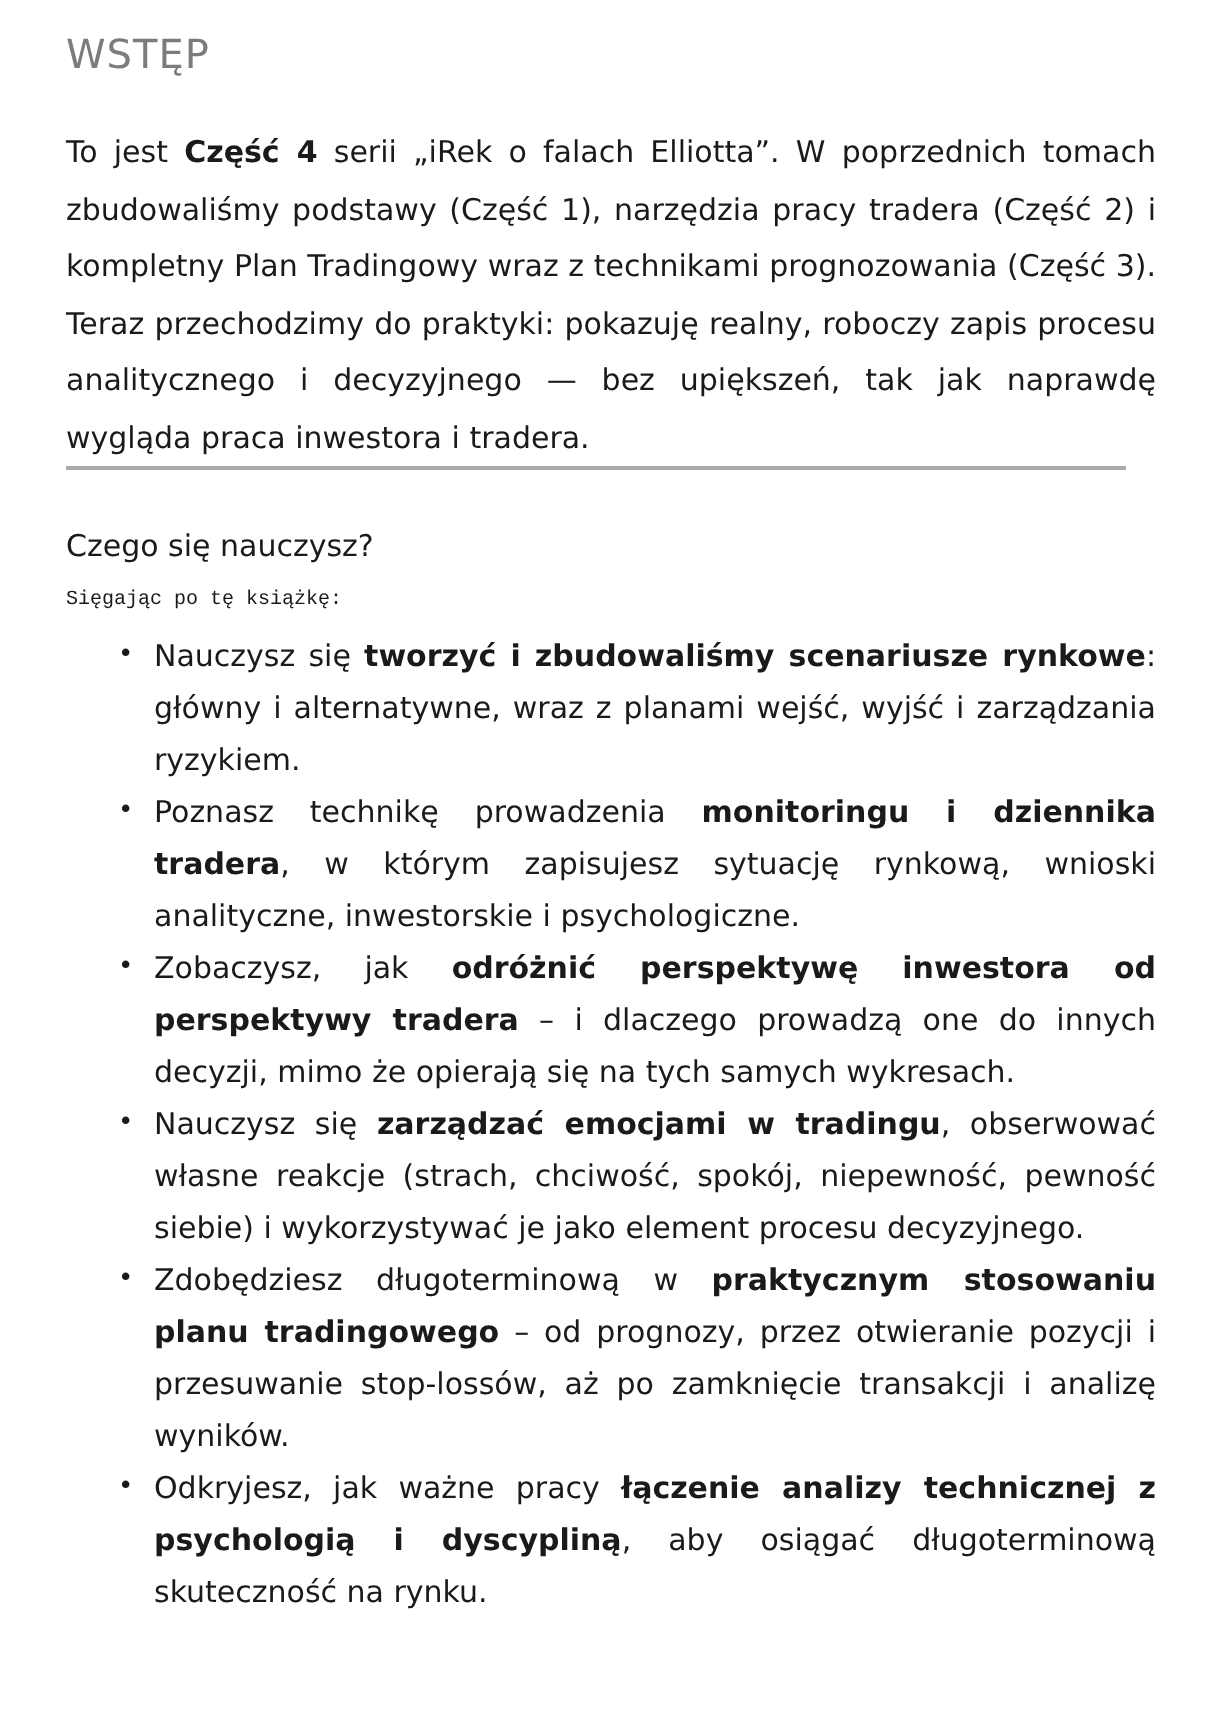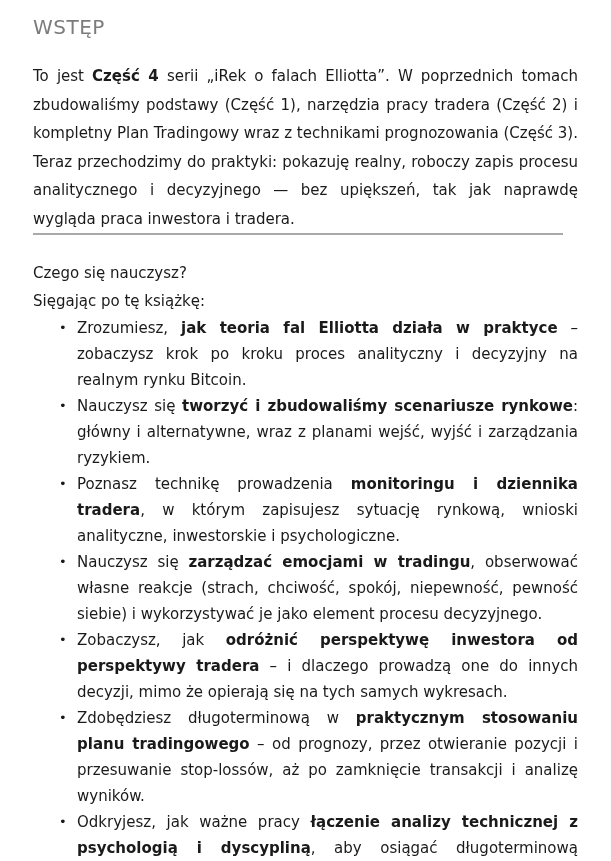--- a/index.html
+++ b/index.html
@@ -43,23 +43,24 @@
   }
   .rule-top { margin-top: 9px; }
   .section-heading {
     margin-top: 24px;
     font-size: 15px;
     line-height: 28px;
     font-weight: normal;
     color: var(--body);
   }
   .section-subheading {
-    font-size: 15px;
+    font-size: 10px;
     line-height: 28px;
     color: var(--body);
+    font-family: Liberation Mono, monospace;
   }
   ul.learning-list {
     list-style: none;
     margin: 0;
     padding: 0;
   }
   ul.learning-list li {
     position: relative;
     padding-left: 44px;
     font-size: 15px;
@@ -87,22 +88,21 @@
 
   <p class="intro"><span>To jest </span><b>Część 4</b><span> serii „iRek o falach Elliotta”. W poprzednich tomach zbudowaliśmy podstawy (Część 1), narzędzia pracy tradera (Część 2) i kompletny Plan Tradingowy wraz z technikami prognozowania (Część 3). Teraz przechodzimy do praktyki: pokazuję realny, roboczy zapis procesu analitycznego i decyzyjnego — bez upiększeń, tak jak naprawdę wygląda praca inwestora i tradera.</span></p>
 
   <hr class="rule rule-top">
 
   <h2 class="section-heading">Czego się nauczysz?</h2>
 
   <p class="section-subheading">Sięgając po tę książkę:</p>
 
   <ul class="learning-list">
-      <li><span>Zrozumiesz, </span><b>jak teoria fal Elliotta działa w praktyce</b><span> – zobaczysz krok po kroku proces analityczny i decyzyjny na realnym rynku Bitcoin.</span></li>
       <li><span>Nauczysz się </span><b>tworzyć i zbudowaliśmy scenariusze rynkowe</b><span>: główny i alternatywne, wraz z planami wejść, wyjść i zarządzania ryzykiem.</span></li>
       <li><span>Poznasz technikę prowadzenia </span><b>monitoringu i dziennika tradera</b><span>, w którym zapisujesz sytuację rynkową, wnioski analityczne, inwestorskie i psychologiczne.</span></li>
+      <li><span>Zobaczysz, jak </span><b>odróżnić perspektywę inwestora od perspektywy tradera</b><span> – i dlaczego prowadzą one do innych decyzji, mimo że opierają się na tych samych wykresach.</span></li>
       <li><span>Nauczysz się </span><b>zarządzać emocjami w tradingu</b><span>, obserwować własne reakcje (strach, chciwość, spokój, niepewność, pewność siebie) i wykorzystywać je jako element procesu decyzyjnego.</span></li>
-      <li><span>Zobaczysz, jak </span><b>odróżnić perspektywę inwestora od perspektywy tradera</b><span> – i dlaczego prowadzą one do innych decyzji, mimo że opierają się na tych samych wykresach.</span></li>
       <li><span>Zdobędziesz długoterminową w </span><b>praktycznym stosowaniu planu tradingowego</b><span> – od prognozy, przez otwieranie pozycji i przesuwanie stop-lossów, aż po zamknięcie transakcji i analizę wyników.</span></li>
       <li><span>Odkryjesz, jak ważne pracy </span><b>łączenie analizy technicznej z psychologią i dyscypliną</b><span>, aby osiągać długoterminową skuteczność na rynku.</span></li>
     </ul>
 
 </div>
 
 </body></html>

